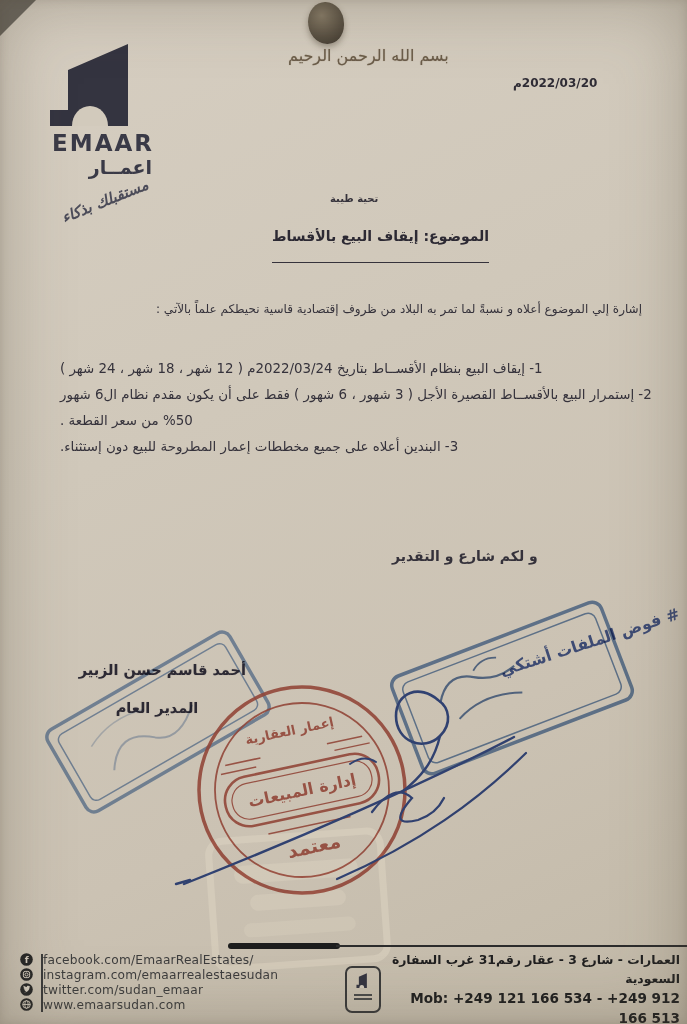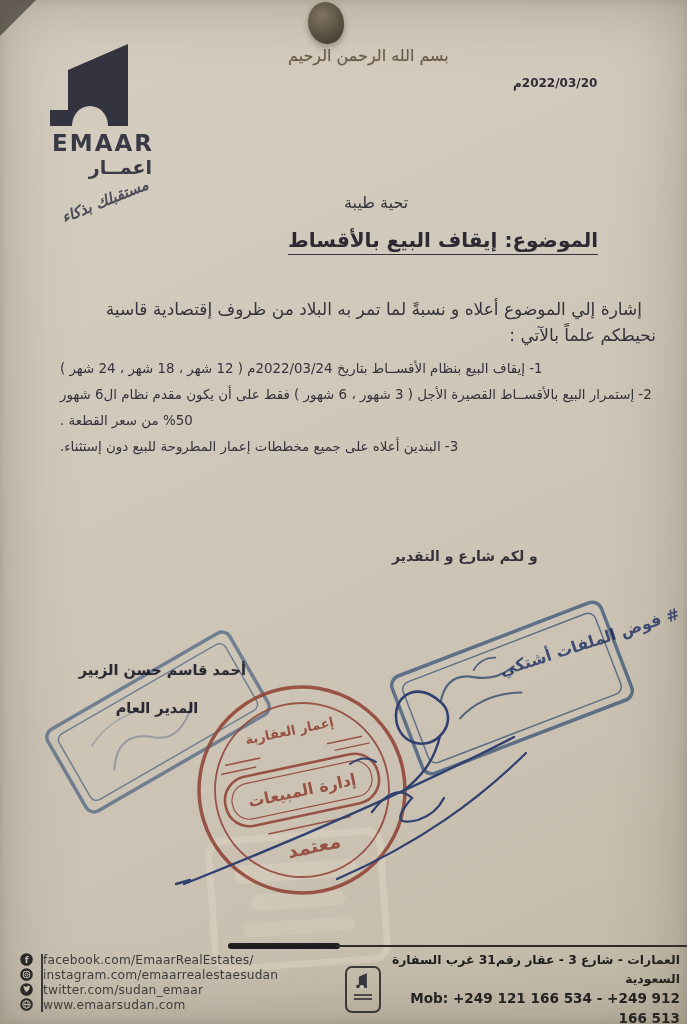--- a/index.html
+++ b/index.html
@@ -27,25 +27,25 @@
     font-size:19px;font-weight:700;color:#3a3a47;letter-spacing:3px;}
   .tagline{position:absolute;left:6px;top:158px;width:150px;text-align:center;
     font-size:15px;font-style:italic;font-weight:600;color:#4c4c59;
     transform:rotate(-22deg);transform-origin:center;}
   
   .bismillah{left:288px;top:46px;font-size:16px;color:#6b5d4a;white-space:nowrap;
     text-shadow:0 0 1px rgba(90,70,40,.4);}
   .date{left:497px;top:76px;font-size:12px;font-weight:600;color:#2f2c35;margin-left:16px;}
   .addressee{left:380px;top:150px;width:230px;text-align:right;font-size:14.5px;
     font-weight:700;color:#2c2933;}
-  .greeting{left:344px;top:193px;font-size:16px;font-weight:400;}
-  .subject{left:288px;top:228px;font-size:20px;font-weight:700;color:#2c2933;
-    border-bottom:1.6px solid #35323b;padding-bottom:2px;}
-  
-  .intro{left:62px;top:296px;width:594px;text-align:right;font-size:17px;
+  .greeting{left:330px;top:193px;font-size:10px;font-weight:700;}
+  .subject{left:272px;top:228px;font-size:14px;font-weight:700;color:#2c2933;
+    border-bottom:1.6px solid #35323b;padding-bottom:18px;}
+  
+  .intro{left:62px;top:296px;width:594px;text-align:right;font-size:12px;
     line-height:26px;text-indent:14px;}
   .items{left:60px;top:356px;width:596px;font-size:13.4px;line-height:26px;}
   .item{text-align:left;padding-right:20px;text-indent:-20px;}
   .closing{left:392px;top:548px;font-size:14px;font-weight:600;}
   
   .note{left:424px;top:604px;width:252px;text-align:right;font-size:16px;font-weight:600;
     color:#2f3f6d;transform:rotate(-18deg);transform-origin:right top;opacity:.9;}
   .sig-name{left:66px;top:662px;width:180px;text-align:right;font-size:14.5px;
     font-weight:700;color:#2c2933;text-shadow:0 0 1px rgba(20,20,40,.25);}
   .sig-title{left:92px;top:700px;width:130px;text-align:center;font-size:14.5px;

